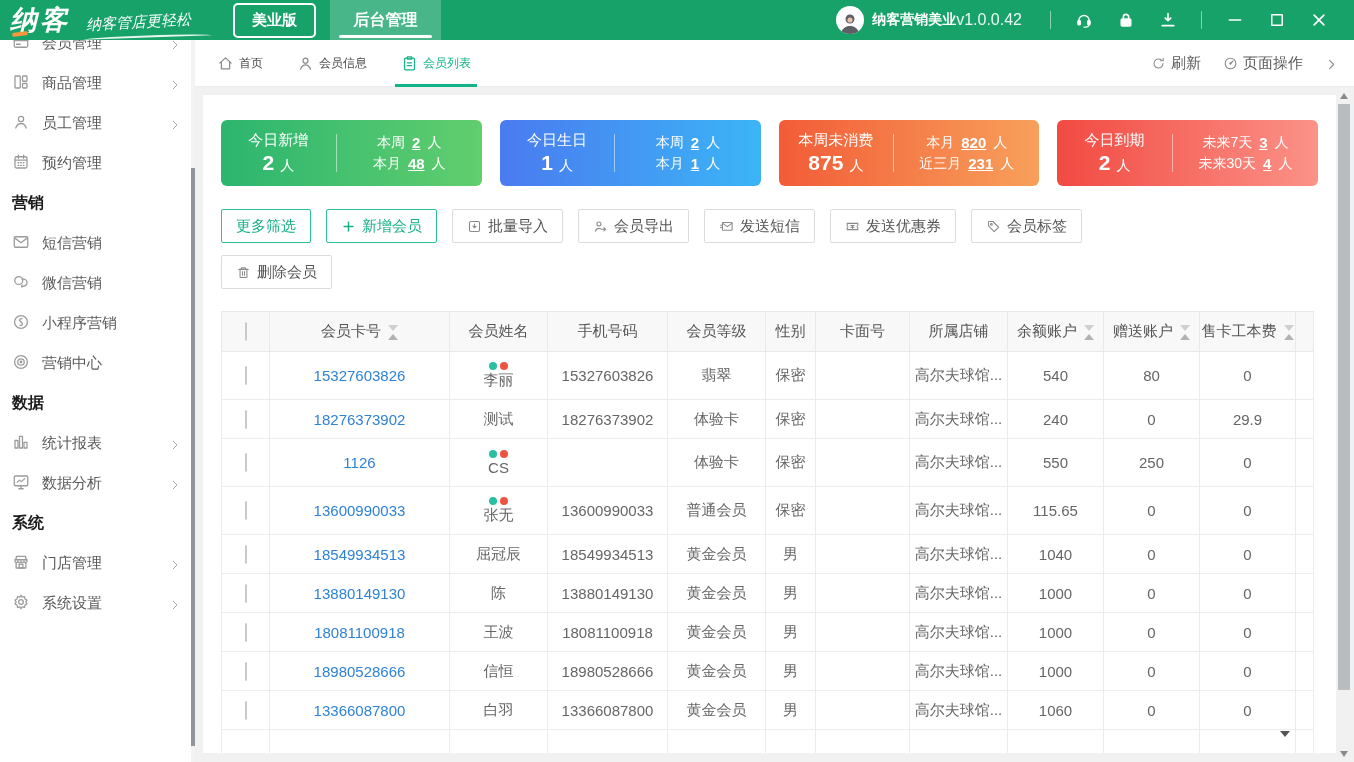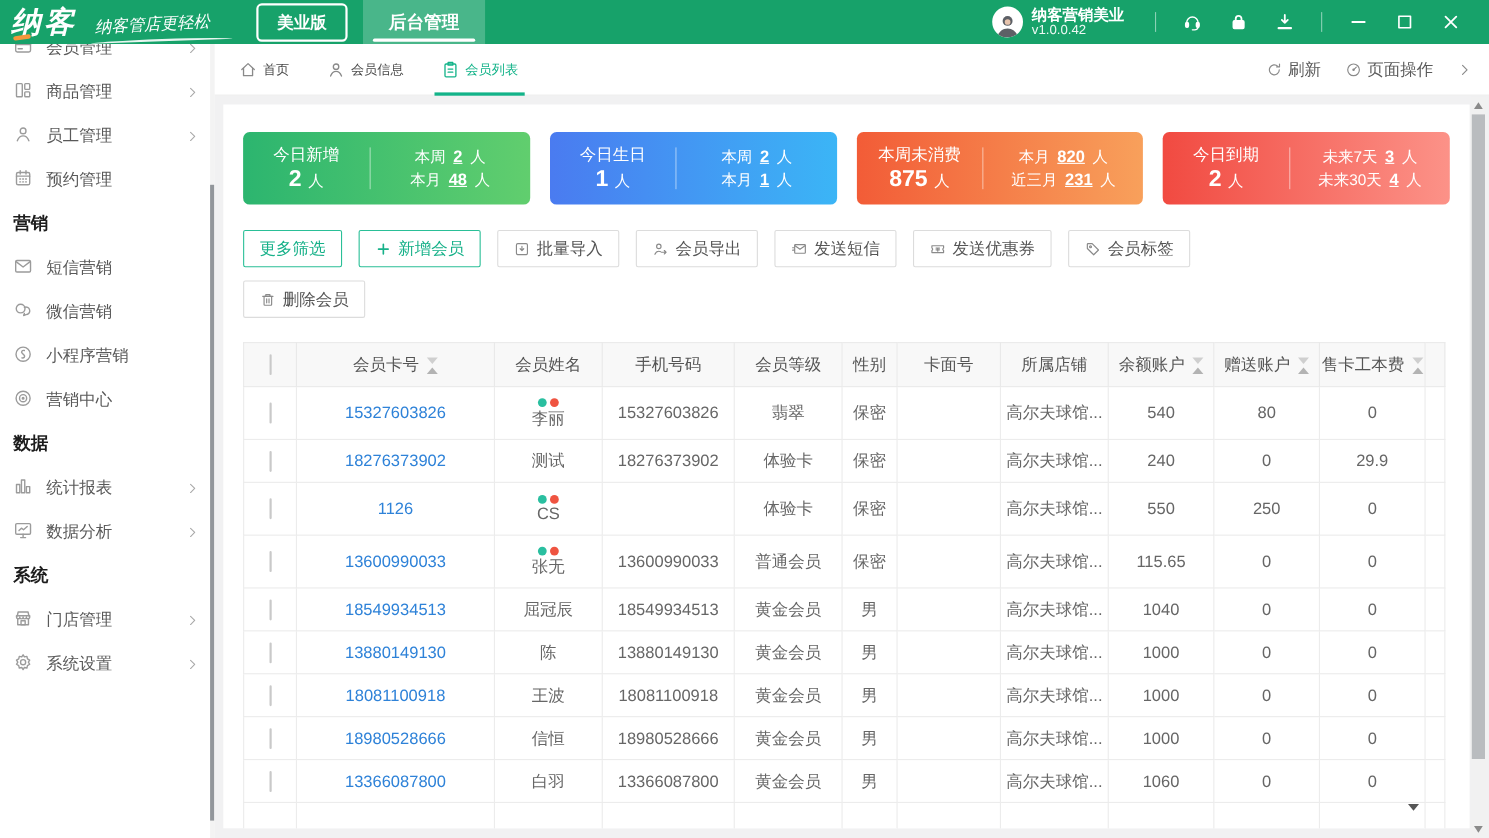--- a/index.html
+++ b/index.html
@@ -14,23 +14,23 @@
   .tagline { color:#fff; font-size:15px; font-style:italic; margin:0 0 2px 16px; transform:rotate(-3deg); position:relative; }
   .tagline::after { content:""; position:absolute; left:-4px; right:-20px; bottom:-6px; height:2px; background:rgba(255,255,255,.9); border-radius:50%/100% 100% 0 0; transform:rotate(1deg); }
   .edition { margin-left:42px; border:2px solid #fff; color:#fff; background:transparent; border-radius:5px; font-size:15px; font-weight:bold; padding:6px 17px; cursor:pointer; font-family:inherit; }
   .topnav { display:flex; margin-left:14px; height:40px; }
   .tnav { width:111px; display:flex; align-items:center; justify-content:center; color:#fff; font-size:16px; font-weight:bold; background:rgba(255,255,255,.12); position:relative; cursor:pointer; }
   .tnav.active { background:rgba(255,255,255,.22); }
   .tnav.active::after { content:""; position:absolute; left:9px; right:9px; bottom:2px; height:3px; background:#fff; border-radius:2px; }
   .tb-right { margin-left:auto; display:flex; align-items:center; padding-right:14px; }
   .userbox { display:flex; align-items:center; margin-right:16px; cursor:pointer; }
   .avatar { width:28px; height:28px; border-radius:50%; background:#fff; overflow:hidden; display:flex; align-items:flex-end; justify-content:center; }
-  .uname-col { margin-left:8px; display:flex; flex-direction:column; line-height:1.15;justify-content:flex-end; }
+  .uname-col { margin-left:8px; display:flex; flex-direction:row; line-height:1.15;justify-content:flex-end; }
   .uname { color:#fff; font-size:14px; font-weight:bold; }
-  .uver { color:rgba(255,255,255,.92); font-size:12px; }
+  .uver { color:rgba(255,255,255,.92); font-size:16px; }
   .tb-divider { width:1px; height:18px; background:rgba(255,255,255,.5); margin:0 12px; }
   .tb-icon { color:#fff; width:20px; height:20px; margin:0 11px; cursor:pointer; display:flex; align-items:center; justify-content:center; }
   .tb-icon svg { width:18px; height:18px; }
 
   
   .shell { display:flex; height:722px; position:relative; }
   .sidebar { width:195px; background:#fff; flex:none; position:relative; overflow:hidden; }
   .side-list { margin-top:-17px; }
   .side-item { height:40px; display:flex; align-items:center; padding:0 14px 0 12px; color:#595959; font-size:15px; cursor:pointer; }
   .side-item .ic { width:20px; height:20px; color:#9b9b9b; margin-right:10px; flex:none; }

